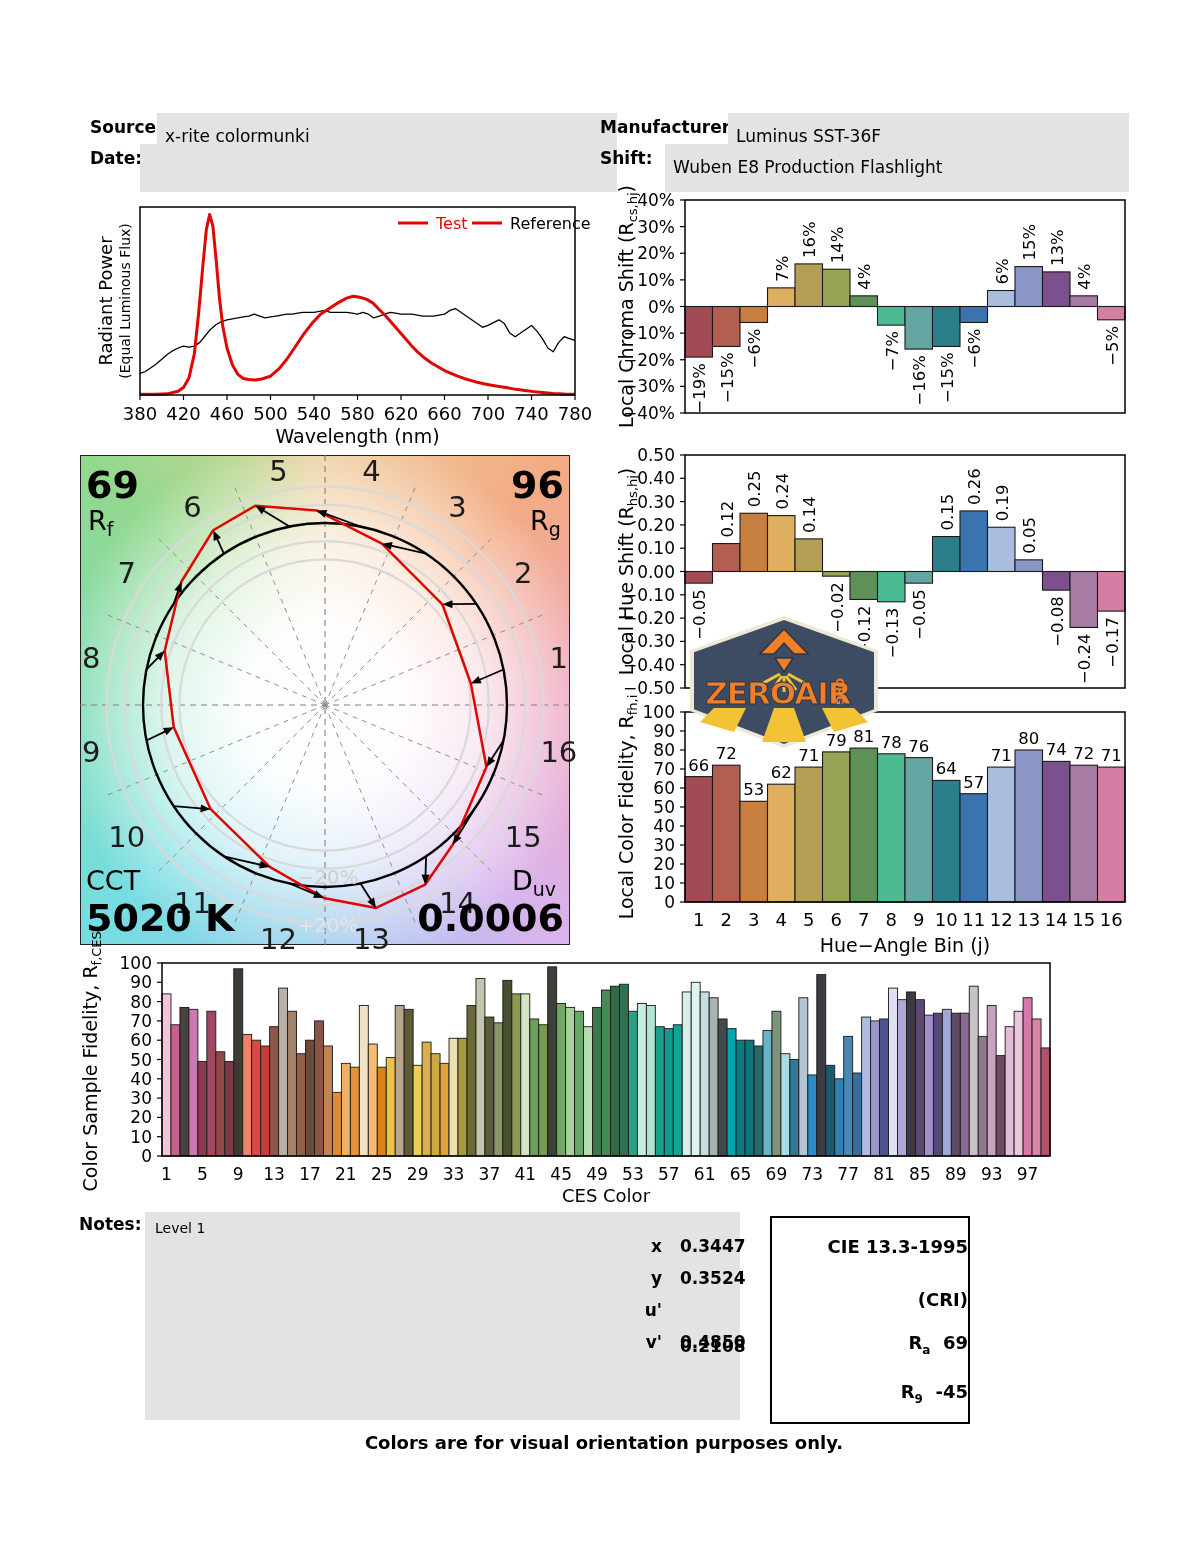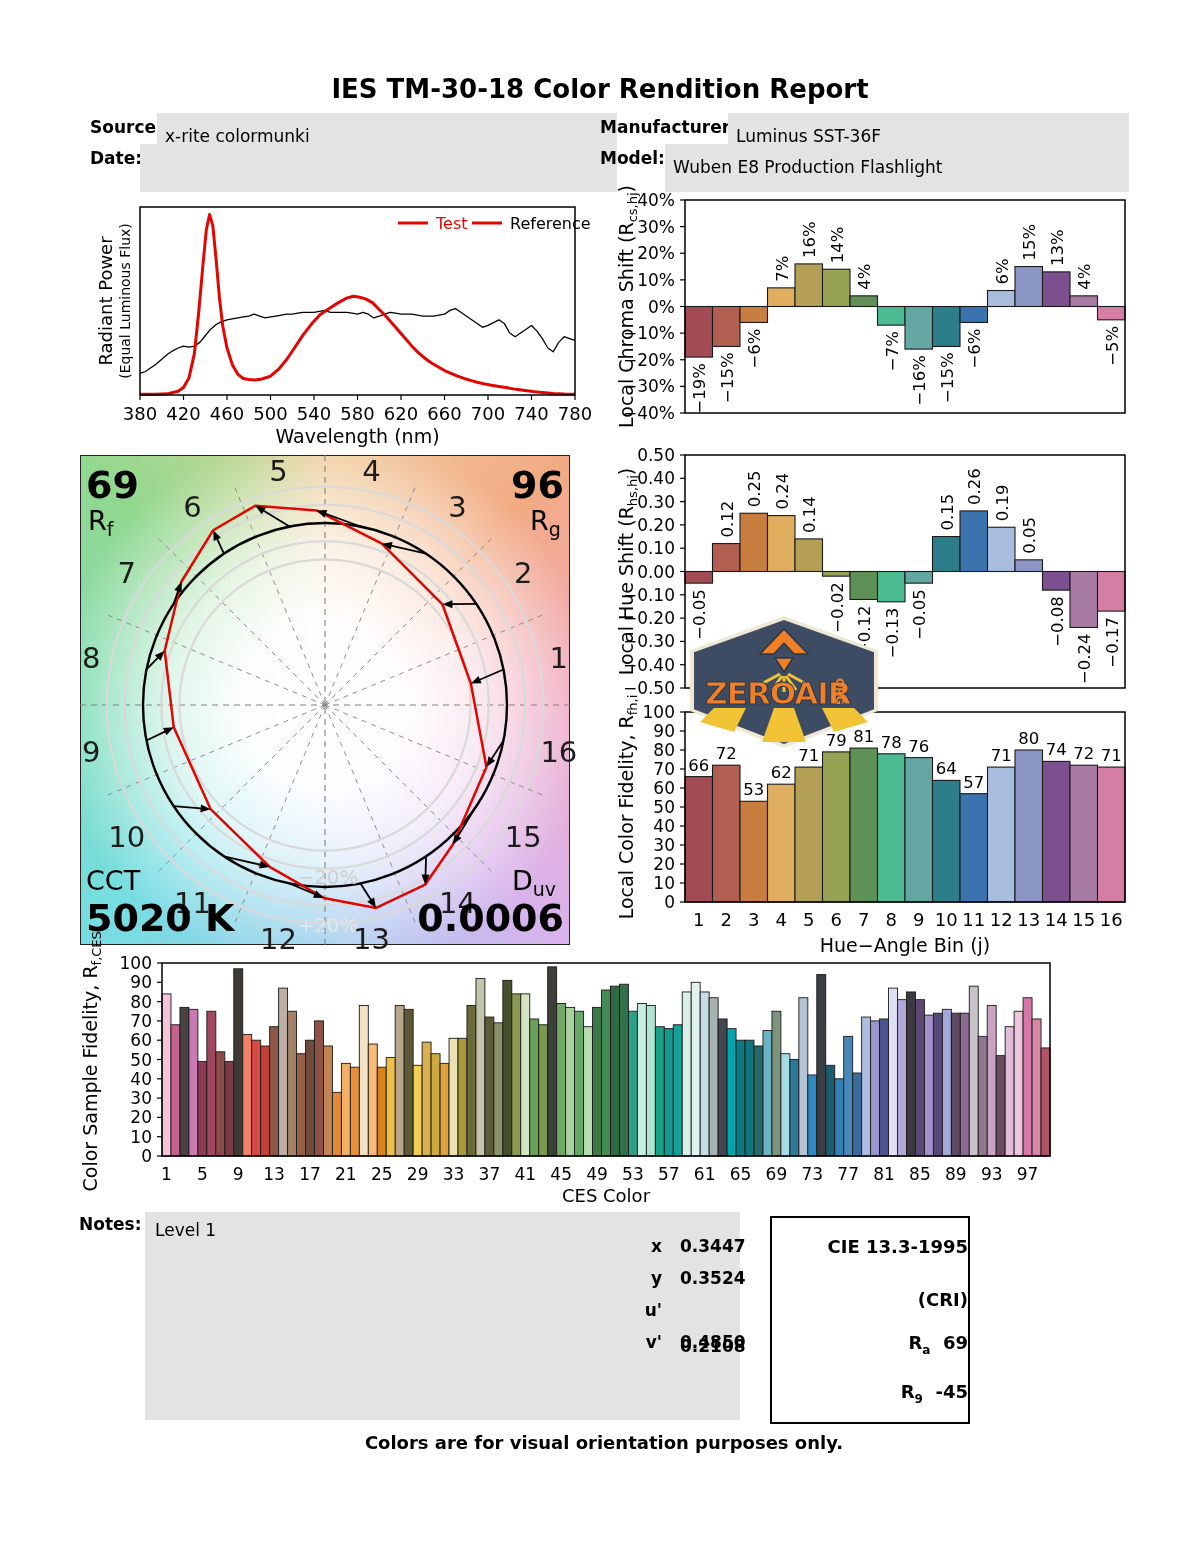--- a/index.html
+++ b/index.html
@@ -14,48 +14,47 @@
     background:
       radial-gradient(circle at 50% 51%, #ffffff 0%, rgba(255,255,255,0.97) 24%, rgba(255,255,255,0.75) 45%, rgba(255,255,255,0.0) 78%),
       conic-gradient(from 0deg at 50% 50%,
         #f0cfa0 0deg, #f2ab84 45deg, #f0a8c2 90deg, #d9b3ec 135deg,
         #aec4f0 168deg, #92cdea 185deg, #76dde2 225deg, #7edcb4 270deg,
         #92d88f 315deg, #bcd792 340deg, #f0cfa0 360deg);}
   #charts{left:0;top:0;pointer-events:none;}
   svg text{font-family:"DejaVu Sans","Liberation Sans",sans-serif;}
   #notes-box{left:145px;top:1212px;width:595px;height:208px;}
   #notes-label{left:79px;top:1214px;text-align:right;}
-  #notes-value{left:155px;top:1220px;font-size:17px;}
+  #notes-value{left:155px;top:1220px;font-size:14px;}
   #footer{left:0;top:1432px;width:1208px;text-align:center;font-size:18px;font-weight:bold;}
   .chrome-row{position:absolute;font-size:17px;font-weight:bold;}
   #cri-box{left:770px;top:1216px;width:200px;height:208px;border:2px solid #000;box-sizing:border-box;text-align:right;}
   .cri-line{font-size:18px;font-weight:bold;}
   sub{font-size:12px;}
   
   #logo{left:690px;top:616px;width:188px;height:132px;z-index:5;}
   #logo .hexo{position:absolute;left:0;top:0;width:188px;height:132px;background:#efe8d4;
     clip-path:polygon(50% 0%,100% 26%,100% 72%,50% 100%,0% 72%,0% 26%);}
   #logo .hexi{position:absolute;left:4px;top:4px;width:180px;height:124px;background:#3d4c63;
     clip-path:polygon(50% 0%,100% 26%,100% 72%,50% 100%,0% 72%,0% 26%);}
   #logo svg{position:absolute;left:0;top:0;}
 </style>
 </head>
 <body>
 
 <div id="page">
 
-  <div id="title" class="abs">IES TM-30-18 Color Rendition Report</div>
 
   <div class="abs hlabel" style="left:90px;top:117px;">Source:</div>
   <div class="abs graybox hvalue" style="left:157px;top:113px;width:444px;height:22px;">x-rite colormunki</div>
   <div class="abs hlabel" style="left:600px;top:117px;">Manufacturer:</div>
   <div class="abs graybox hvalue" style="left:728px;top:113px;width:385px;height:22px;">Luminus SST-36F</div>
   <div class="abs hlabel" style="left:90px;top:148px;">Date:</div>
   <div class="abs graybox hvalue" style="left:140px;top:144px;width:461px;height:22px;"></div>
-  <div class="abs hlabel" style="left:600px;top:148px;">Model:</div>
+  <div class="abs hlabel" style="left:600px;top:148px;">Shift:</div>
   <div class="abs graybox hvalue" style="left:665px;top:144px;width:448px;height:22px;">Wuben E8 Production Flashlight</div>
 
   <div id="cvg-bg" class="abs"></div>
 
   <div id="notes-box" class="abs graybox"></div>
   <div id="notes-label" class="abs hlabel">Notes:</div>
   <div id="notes-value" class="abs">Level 1</div>
 
   <div class="chrome-row" style="left:640px;top:1236px;width:22px;text-align:right;">x</div>
   <div class="chrome-row" style="left:680px;top:1236px;">0.3447</div>

